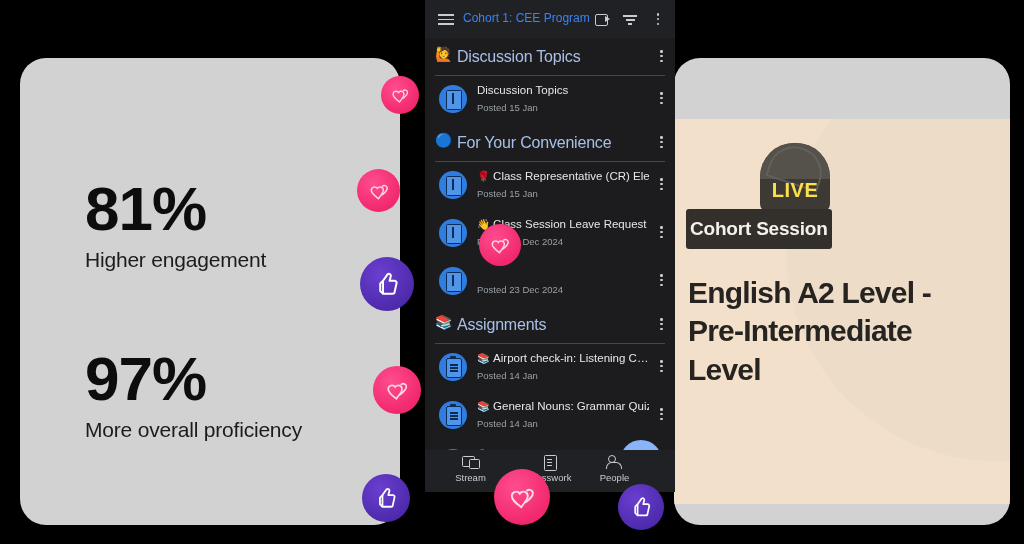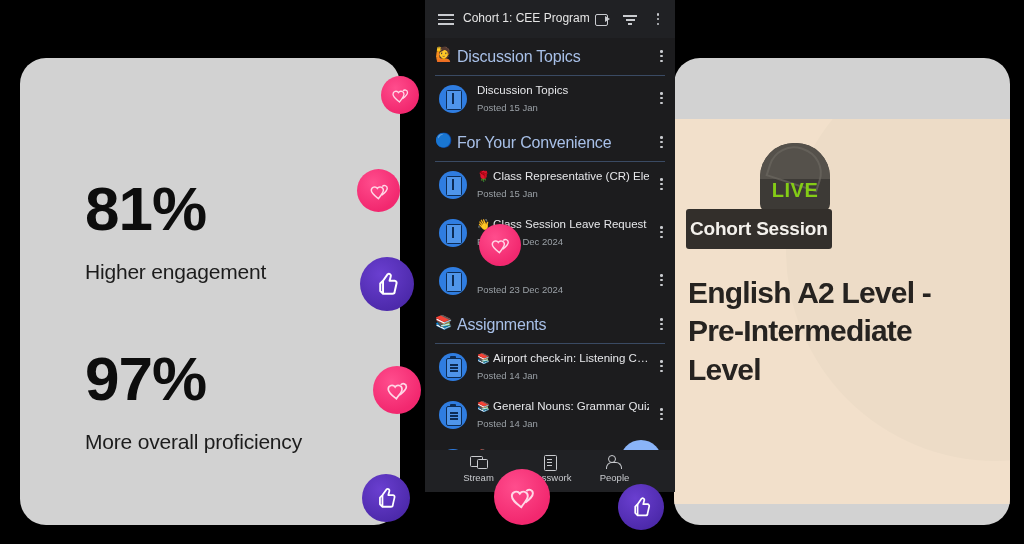--- a/index.html
+++ b/index.html
@@ -6,56 +6,56 @@
   body{width:1024px;height:544px;overflow:hidden;
        font-family:"Liberation Sans","DejaVu Sans",sans-serif;}
   #stage{position:relative;width:1024px;height:544px;background:#000;}
 
   
   #left-panel{position:absolute;left:20px;top:58px;width:380px;height:467px;
     background:#d2d2d2;border-radius:26px;overflow:hidden;}
   .stat-block{position:absolute;left:65px;}
   .stat-number{font-size:62px;font-weight:bold;color:#0d0d0d;line-height:1;
     letter-spacing:-1px;}
-  .stat-caption{font-size:21px;color:#1c1c1c;margin-top:20px;letter-spacing:-.2px;}
+  .stat-caption{font-size:21px;color:#1c1c1c;margin-top:8px;letter-spacing:-.2px;}
   #stat-1{top:120px;}
   #stat-2{top:290px;}
 
   
   #right-panel{position:absolute;left:674px;top:58px;width:336px;height:467px;
     background:#d2d2d2;border-radius:26px;overflow:hidden;}
   #right-cream{position:absolute;left:0;top:61px;width:336px;height:385px;
     background:#f2e0cb;overflow:hidden;}
   #cream-arc{position:absolute;left:112px;top:-78px;width:420px;height:420px;
     border-radius:50%;background:#eddcc7;}
   #live-badge{position:absolute;left:86px;top:24px;width:70px;height:70px;
     background:#3d3a36;border-radius:34px 34px 9px 9px;overflow:hidden;}
   #live-badge .dome{position:absolute;left:0;top:0;width:70px;height:36px;
     background:#55514b;}
   #live-badge .dome:after{content:"";position:absolute;left:10px;top:4px;
     width:50px;height:34px;border:2px solid #6b6660;border-radius:26px 26px 0 0;
     transform:rotate(18deg);opacity:.7;}
   #live-text{position:absolute;left:0;top:36px;width:70px;text-align:center;
-    font-size:20px;font-weight:bold;color:#84cc16;letter-spacing:.5px;}
+    font-size:20px;font-weight:bold;color:#fde047;letter-spacing:.5px;}
   #session-chip{position:absolute;left:12px;top:90px;padding:9px 4px;
     background:#332f2b;border-radius:3px;}
   #session-chip span{font-size:19px;font-weight:bold;color:#f4f1ec;
     letter-spacing:-.2px;}
   #session-title{position:absolute;left:14px;top:155px;width:300px;
     font-size:30px;font-weight:bold;color:#262320;line-height:1.28;
     letter-spacing:-.8px;}
 
   
   #phone{position:absolute;left:425px;top:0;width:250px;height:492px;
     background:#1c1c1e;overflow:hidden;}
   #appbar{position:relative;height:38px;background:#202124;}
   #appbar .hamburger{position:absolute;left:13px;top:14px;width:16px;height:11px;}
   #appbar .hamburger i{display:block;height:1.6px;background:#c9cbcf;margin-bottom:3px;}
   #appbar .course{position:absolute;left:38px;top:11px;font-size:12px;
-    color:#e5e5e5;white-space:nowrap;}
+    color:#3b82f6;white-space:nowrap;}
   .bar-icon{position:absolute;top:11px;width:16px;height:16px;}
   #ic-video{left:170px;}
   #ic-filter{left:197px;}
   #ic-more{left:225px;}
   #ic-video .cam{position:absolute;left:0;top:3px;width:11px;height:10px;
     border:1.4px solid #c9cbcf;border-radius:2px;}
   #ic-video .lens{position:absolute;left:10px;top:5px;width:0;height:0;
     border-top:3px solid transparent;border-bottom:3px solid transparent;
     border-left:5px solid #c9cbcf;}
   #ic-filter i{display:block;background:#c9cbcf;height:1.6px;margin:0 auto 2.6px;}
@@ -97,21 +97,21 @@
     border-radius:50%;background:#8ab4f8;}
   #fab:before,#fab:after{content:"";position:absolute;background:#1a3763;}
   #fab:before{left:12px;top:20px;width:18px;height:2.4px;}
   #fab:after{left:19.8px;top:12px;width:2.4px;height:18px;}
 
   #bottomnav{position:absolute;left:0;top:450px;width:250px;height:42px;
     background:#202124;}
   .nav-item{position:absolute;top:5px;width:83px;text-align:center;}
   .nav-item .lbl{font-size:9.5px;color:#c9cbcf;margin-top:2px;}
   .nav-ico{width:17px;height:15px;margin:0 auto;position:relative;}
-  #nav-stream{left:12px;}
+  #nav-stream{left:4px;}
   #nav-class{left:83px;}
   #nav-people{left:148px;}
   #nav-stream .nav-ico:before{content:"";position:absolute;left:0;top:1px;
     width:11px;height:9px;border:1.5px solid #c9cbcf;border-radius:1.5px;}
   #nav-stream .nav-ico:after{content:"";position:absolute;left:7px;top:4px;
     width:9px;height:8px;border:1.5px solid #c9cbcf;border-radius:1.5px;
     background:#202124;}
   #nav-class .nav-ico:before{content:"";position:absolute;left:3px;top:0;
     width:11px;height:14px;border:1.5px solid #c9cbcf;border-radius:1.5px;}
   #nav-class .nav-ico:after{content:"";position:absolute;left:6px;top:4px;

